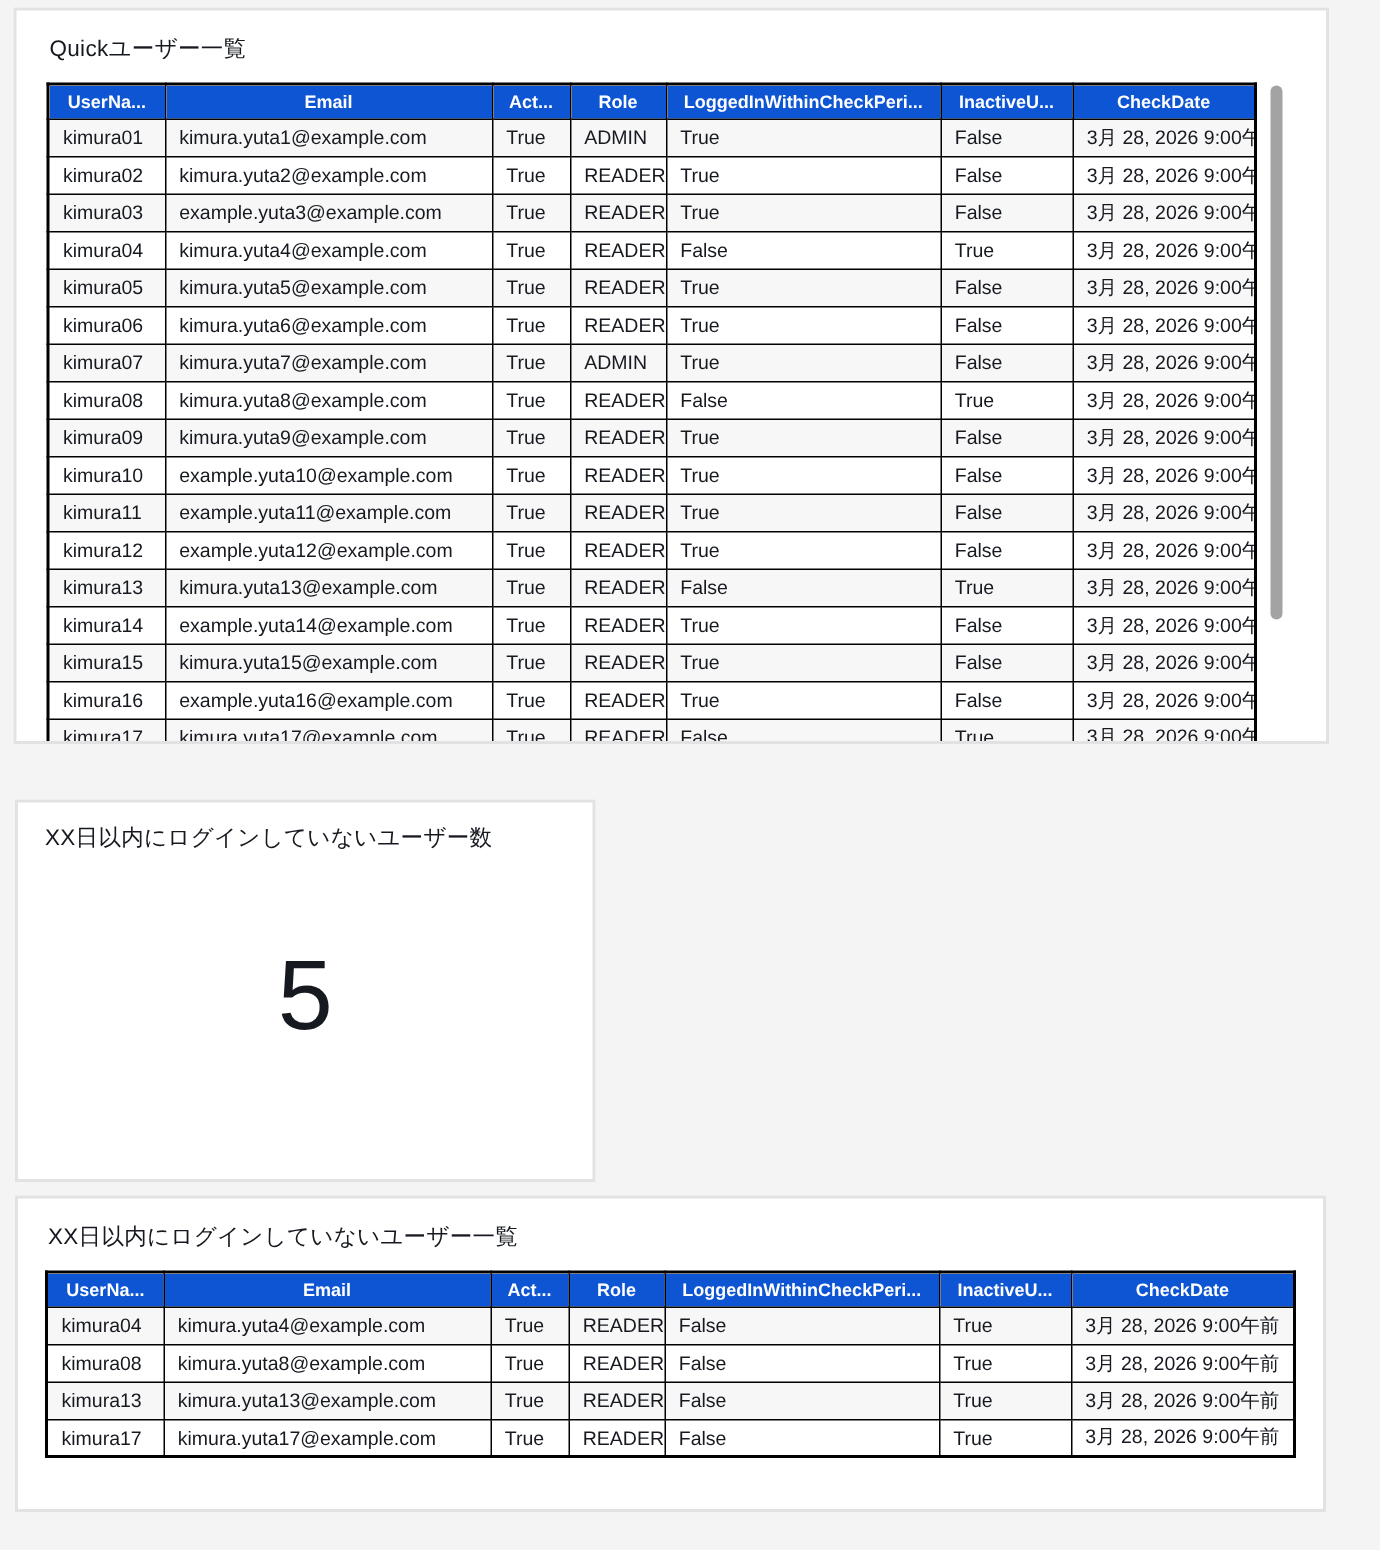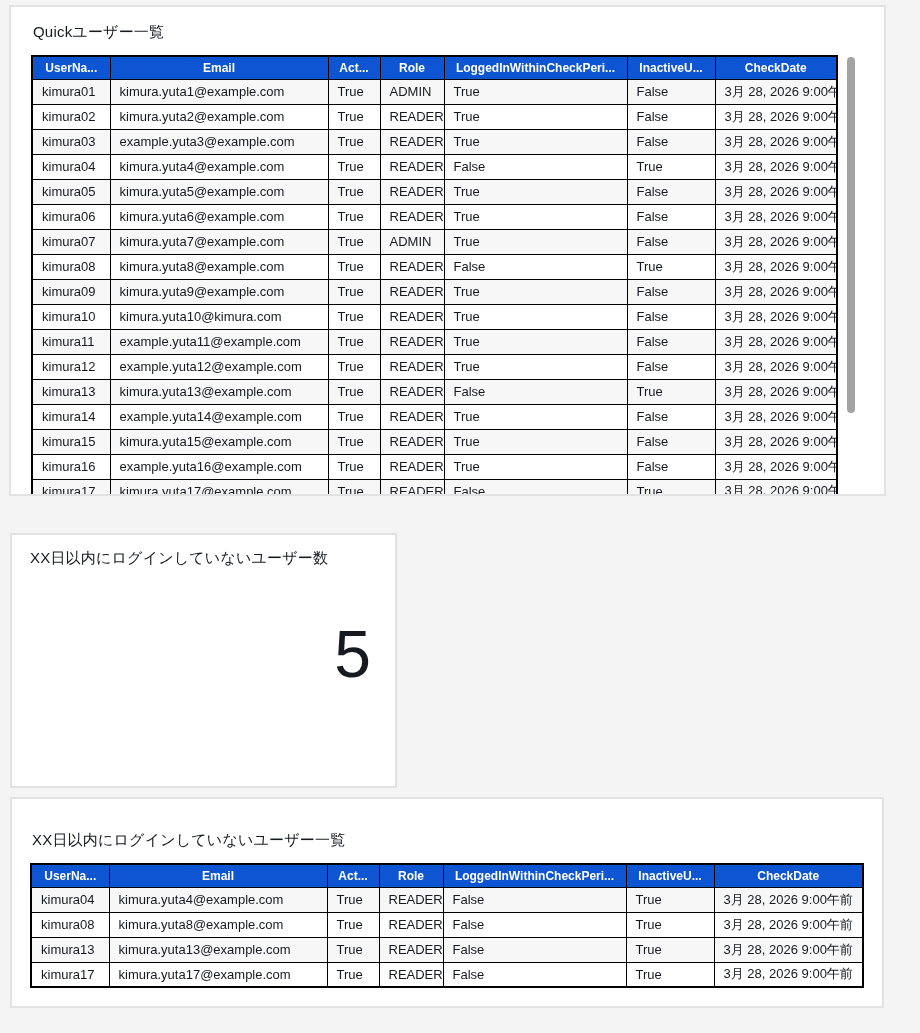--- a/index.html
+++ b/index.html
@@ -74,21 +74,21 @@
     background: var(--scrollbar-thumb, #a3a3a3);
     cursor: pointer;
   }
   
   .card-kpi {
     position: absolute;
     left: 10px; top: 533px;
     width: 387px; height: 255px;
     padding: 14px 18px;
     display: flex;
-    flex-direction: row;
+    flex-direction: column;
   }
   .kpi-body {
     flex: 1;
     display: flex;
     align-items: center;
     justify-content: center;
   }
   .kpi-value {
     font-size: 66px;
     font-weight: 500;
@@ -97,21 +97,21 @@
     padding-bottom: 14px;
   }
   
   .card-inactive {
     position: absolute;
     left: 10px; top: 797px;
     width: 874px; height: 211px;
     padding: 12px 18px;
     overflow: hidden;
   }
-  .card-inactive .card-title { margin: 20px 0 13px 2px; }
+  .card-inactive .card-title { margin: 4px 0 13px 2px; }
 </style>
 </head>
 <body>
 
 <div class="page">
 
   <section class="card card-quick">
     <div class="card-title">Quickユーザー一覧</div>
     <div class="table-wrap">
       <table class="data-table" id="quick-users-table">
@@ -212,21 +212,21 @@
               <td>kimura09</td>
               <td>kimura.yuta9@example.com</td>
               <td>True</td>
               <td>READER</td>
               <td>True</td>
               <td>False</td>
               <td>3月 28, 2026 9:00午前</td>
             </tr>
             <tr>
               <td>kimura10</td>
-              <td>kimura.yuta10@kimura.com</td>
+              <td>example.yuta10@example.com</td>
               <td>True</td>
               <td>READER</td>
               <td>True</td>
               <td>False</td>
               <td>3月 28, 2026 9:00午前</td>
             </tr>
             <tr class="alt">
               <td>kimura11</td>
               <td>example.yuta11@example.com</td>
               <td>True</td>

